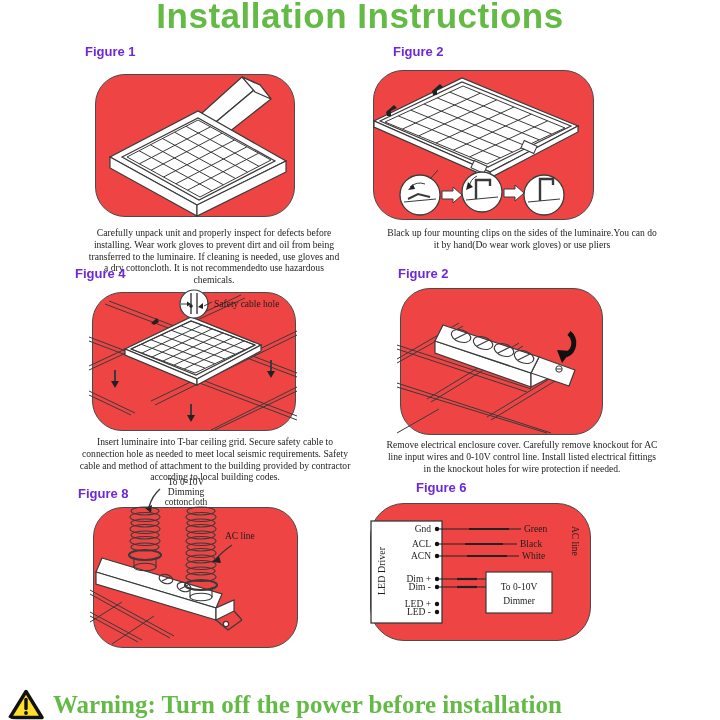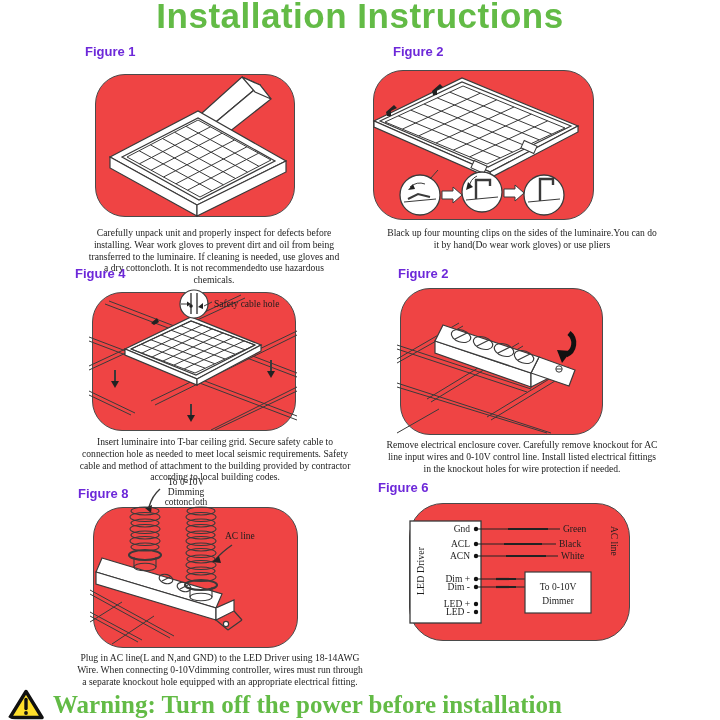--- a/index.html
+++ b/index.html
@@ -7,21 +7,21 @@
         font-family:"Liberation Serif",serif;border-radius:18px;}
   .title{position:absolute;left:0;right:0;top:-4px;margin:0;text-align:center;
          font-family:"Liberation Sans",sans-serif;font-weight:bold;font-size:35px;
          letter-spacing:.5px;color:#63bb46;}
   .fig-label{position:absolute;font-family:"Liberation Sans",sans-serif;font-weight:bold;
              font-size:13px;color:#6d28d9;white-space:nowrap;}
   .caption{position:absolute;font-family:"Liberation Serif",serif;font-size:9.6px;
            line-height:11.8px;color:#1d1d1d;text-align:center;}
   .frame{position:absolute;border:1.5px solid #4a4a4a;border-radius:30px;box-sizing:border-box;background:#ef4444;text-align:center;}
   .frame svg{position:absolute;left:-2px;top:-2px;overflow:visible;}
-  .r36{border-radius:34px;margin-left:39px;}
+  .r36{border-radius:34px;}
   .dimlabel{position:absolute;left:154px;top:478px;width:64px;text-align:center;
             font-size:9.5px;line-height:9.8px;color:#1d1d1d;z-index:3;}
   .warning{position:absolute;left:8px;top:689px;display:flex;align-items:center;gap:9px;}
   .warning .wtext{font-family:Liberation Serif, serif;font-weight:bold;font-size:25px;
                   color:#63bb46;white-space:nowrap;}
   .dt{font-family:"Liberation Serif",serif;font-size:9.5px;fill:#1d1d1d;}
   .ln{stroke:#3a3a3a;fill:none;}
   .wh{fill:#fff;stroke:#3a3a3a;}
 </style>
 </head>
@@ -29,21 +29,21 @@
 
 <div class="page">
 
   <h1 class="title">Installation Instructions</h1>
 
   <div class="fig-label" style="left:85px;top:44px">Figure 1</div>
   <div class="fig-label" style="left:393px;top:44px">Figure 2</div>
   <div class="fig-label" style="left:75px;top:266px">Figure 4</div>
   <div class="fig-label" style="left:398px;top:266px">Figure 2</div>
   <div class="fig-label" style="left:78px;top:486px">Figure 8</div>
-  <div class="fig-label" style="left:378px;top:480px">Figure 6</div>
+  <div class="fig-label" style="left:416px;top:480px">Figure 6</div>
 
   <div class="frame" style="left:95px;top:74px;width:200px;height:143px">
     <svg width="200" height="143" viewBox="0 0 200 143">
       <g class="wh" stroke-width="1.2">
         <polygon points="88,58 148,4 166,12 104,64"></polygon>
         <polygon points="104,64 166,12 177,26 116,74"></polygon>
         <polygon points="148,4 166,12 177,26 161,19"></polygon>
       </g>
       <g stroke-width="1.2">
         <polygon class="wh" points="16,84 104,38 192,88 103,132"></polygon>
@@ -280,21 +280,20 @@
       <rect class="wh" x="117" y="70" width="66" height="41" stroke-width="1.2"></rect>
       <text class="dt" x="150" y="88" text-anchor="middle">To 0-10V</text>
       <text class="dt" x="150" y="102" text-anchor="middle">Dimmer</text>
     </svg>
   </div>
 
   <div class="caption" style="left:88px;top:227px;width:252px">Carefully unpack unit and properly inspect for defects before installing. Wear work gloves to prevent dirt and oil from being transferred to the luminaire. If cleaning is needed, use gloves and a dry cottoncloth. It is not recommendedto use hazardous chemicals.</div>
   <div class="caption" style="left:385px;top:227px;width:274px">Black up four mounting clips on the sides of the luminaire.You can do it by hand(Do wear work gloves) or use pliers</div>
   <div class="caption" style="left:75px;top:436px;width:280px">Insert luminaire into T-bar ceiling grid. Secure safety cable to connection hole as needed to meet local seismic requirements. Safety cable and method of attachment to the building provided by contractor according to local building codes.</div>
   <div class="caption" style="left:385px;top:439px;width:274px">Remove electrical enclosure cover. Carefully remove knockout for AC line input wires and 0-10V control line. Install listed electrical fittings in the knockout holes for wire protection if needed.</div>
-  <div class="caption" style="left:75px;top:652px;width:290px">Plug in AC line(L and N,and GND) to the LED Driver using 18-14AWG Wire. When connecting 0-10Vdimming controller, wires must run through a separate knockout hole equipped with an appropriate electrical fitting.</div>
 
   <div class="warning">
     <svg width="36" height="31" viewBox="0 0 36 31">
       <polygon points="18,2.5 34,28.5 2,28.5" fill="#ffdf2b" stroke="#111" stroke-width="3.4" stroke-linejoin="round"></polygon>
       <path d="M18,10.5 V19.5" stroke="#111" stroke-width="3.4" stroke-linecap="round"></path>
       <circle cx="18" cy="24" r="1.9" fill="#111"></circle>
     </svg>
     <span class="wtext">Warning: Turn off the power before installation</span>
   </div>
 

